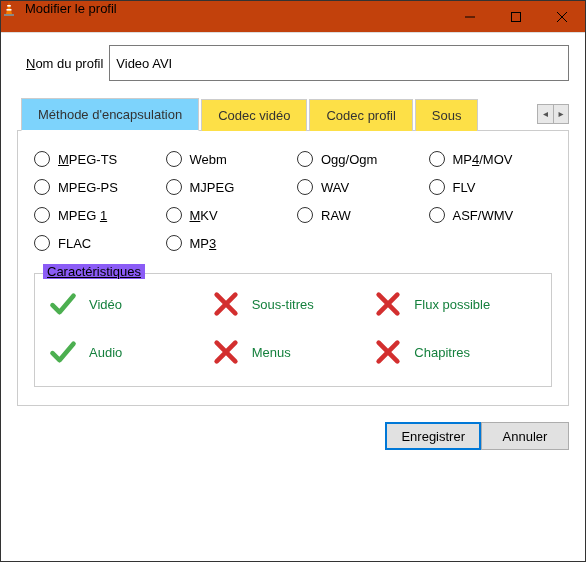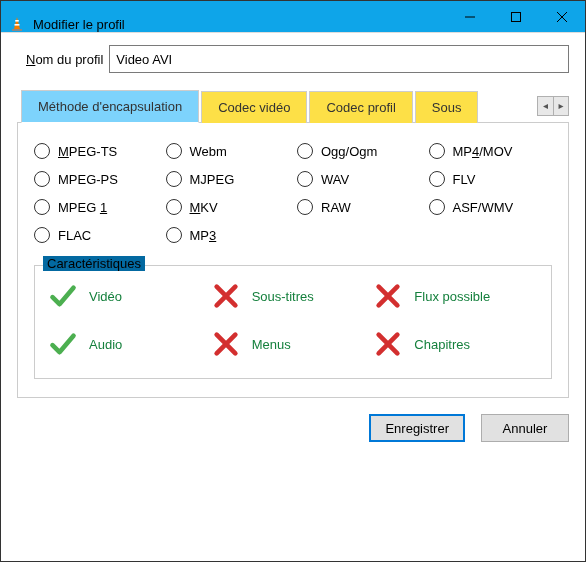--- a/index.html
+++ b/index.html
@@ -1,54 +1,54 @@
 <!DOCTYPE html>
 <html><head>
 <meta charset="utf-8">
 <style>
 * { box-sizing: border-box; margin: 0; padding: 0; font-family: "Segoe UI", Tahoma, sans-serif; font-size: 13px; }
 body { background: #fff; width: 586px; height: 562px; overflow: hidden; border: 1px solid #333; }
 
-.titlebar { height: 32px; display: flex; align-items: flex-end; padding-left: 8px; background: #0ea5e9; border-bottom: 1px solid #ddd; }
+.titlebar { height: 32px; display: flex; align-items: flex-start; background: #c2410c; border-bottom: 1px solid #ddd; }
 .titlebar .app-icon { width: 16px; height: 16px; margin-right: 8px; }
 .titlebar .title { flex: 1; font-size: 13px; color: #000; }
 .titlebar .win-controls { display: flex; height: 100%; }
 .titlebar .win-btn { width: 46px; display: flex; align-items: center; justify-content: center; font-size: 14px; color: #000; }
 
 .content { padding: 12px 16px 14px 16px; }
 
 .field-row { display: flex; align-items: center; margin-bottom: 16px; gap: 6px; }
 .field-row label { color: #000; margin-left: 9px; }
 .field-row label .ul { text-decoration: underline; }
-.field-row input { flex: 1; height: 28px; padding: 2px 6px; border: 1px solid #7a7a7a; background: #fff; font-size: 13px; outline: none; }
+.field-row input { flex: 1; height: 36px; padding: 2px 6px; border: 1px solid #7a7a7a; background: #fff; font-size: 13px; outline: none; }
 
 .tabs-wrap { position: relative; }
 .tabstrip { display: flex; align-items: center; border-bottom: 1px solid #ccc; padding: 0 0 0 4px; }
 .tab { padding: 8px 16px; border: 1px solid #ccc; border-bottom: none; background: #fde047; margin-right: 2px; color: #333; cursor: default; position: relative; top: 1px; white-space: nowrap; }
 .tab.active { background: #7dd3fc; border-bottom: 1px solid #fff; }
 .tabstrip .scroll { display: flex; margin-left: auto; }
 .tabstrip .scroll .scroll-btn { width: 16px; height: 20px; border: 1px solid #b0b0b0; background: #e8e8e8; color: #555; display: flex; align-items: center; justify-content: center; font-size: 10px; }
 .tabstrip .scroll .scroll-btn:first-child { border-right: none; }
 
 .tabpanel { border: 1px solid #ccc; border-top: none; padding: 20px 16px 18px 16px; background: #fff; }
 
 .radio-grid { display: grid; grid-template-columns: repeat(4, 1fr); row-gap: 12px; column-gap: 8px; margin-bottom: 22px; }
 .radio-item { display: flex; align-items: flex-end; gap: 8px; color: #000; cursor: default; }
 .radio-circle { width: 16px; height: 16px; border-radius: 50%; border: 1.5px solid #333; display: flex; align-items: center; justify-content: center; flex-shrink: 0; }
 .radio-item.selected .radio-circle::after { content: ""; width: 8px; height: 8px; border-radius: 50%; background: #000; display: block; }
 .radio-item .ul { text-decoration: underline; }
 
 .groupbox { border: 1px solid #ccc; padding: 16px 14px 20px 14px; position: relative; }
-.groupbox .legend { position: absolute; top: -10px; left: 8px; background: #0369a1; padding: 0 4px; color: #000; }
+.groupbox .legend { position: absolute; top: -10px; left: 8px; background: #8b5cf6; padding: 0 4px; color: #000; text-decoration: underline; }
 
 .feat-grid { display: grid; grid-template-columns: repeat(3, 1fr); row-gap: 20px; }
 .feat-item { display: flex; align-items: center; gap: 12px; color: #15803d; }
 .feat-item svg { width: 28px; height: 28px; flex-shrink: 0; }
 
-.button-row { display: flex; justify-content: flex-end; gap: 16px; margin-top: 16px; }
+.button-row { display: flex; justify-content: flex-end; gap: 0; margin-top: 16px; }
 .button-row button { min-width: 88px; height: 28px; border: 1px solid #adadad; background: #e1e1e1; padding: 2px 14px; font-size: 13px; cursor: default; }
 .button-row button.primary { border: 2px solid #0078d7; background: #e1e1e1; }
 </style>
 </head>
 <body>
 
 <div class="titlebar">
   <span class="app-icon">
     <svg viewBox="0 0 16 16">
         <polygon points="8,1 11,13 5,13" fill="#f57c00"></polygon>

